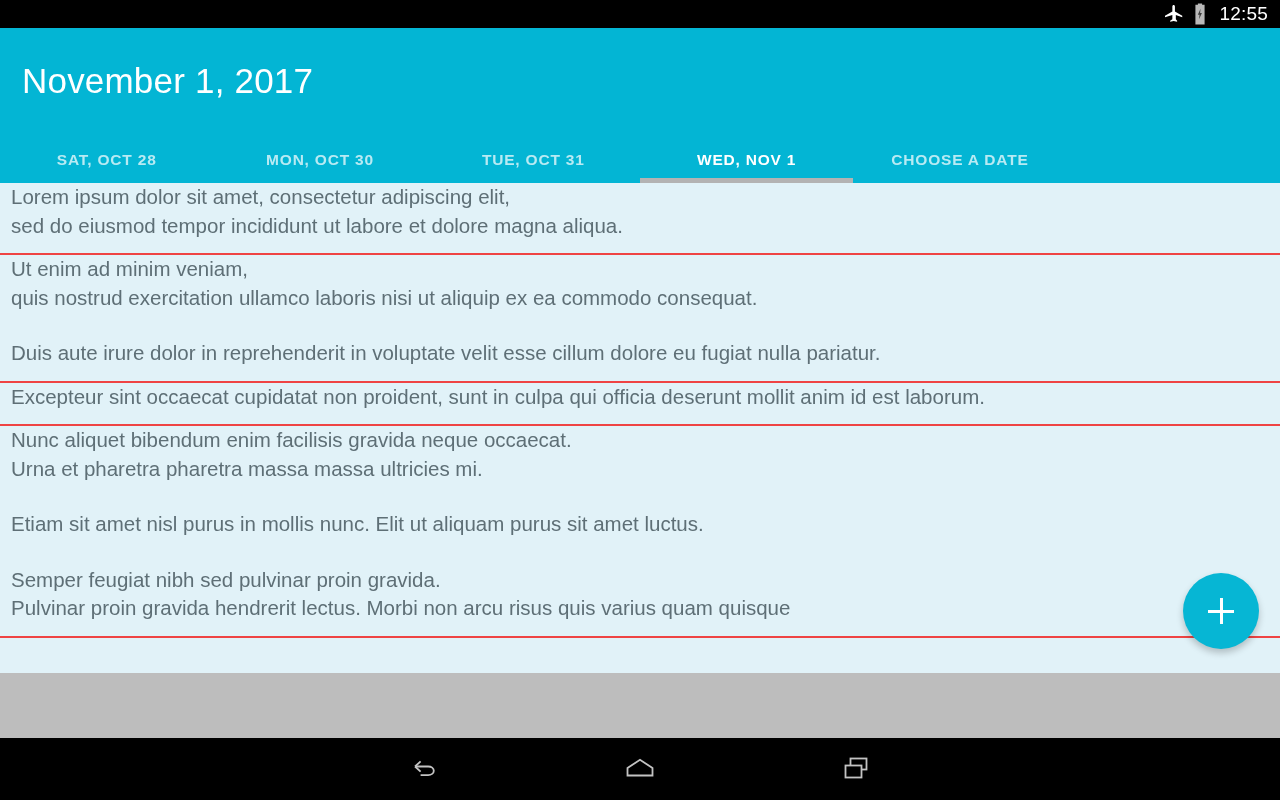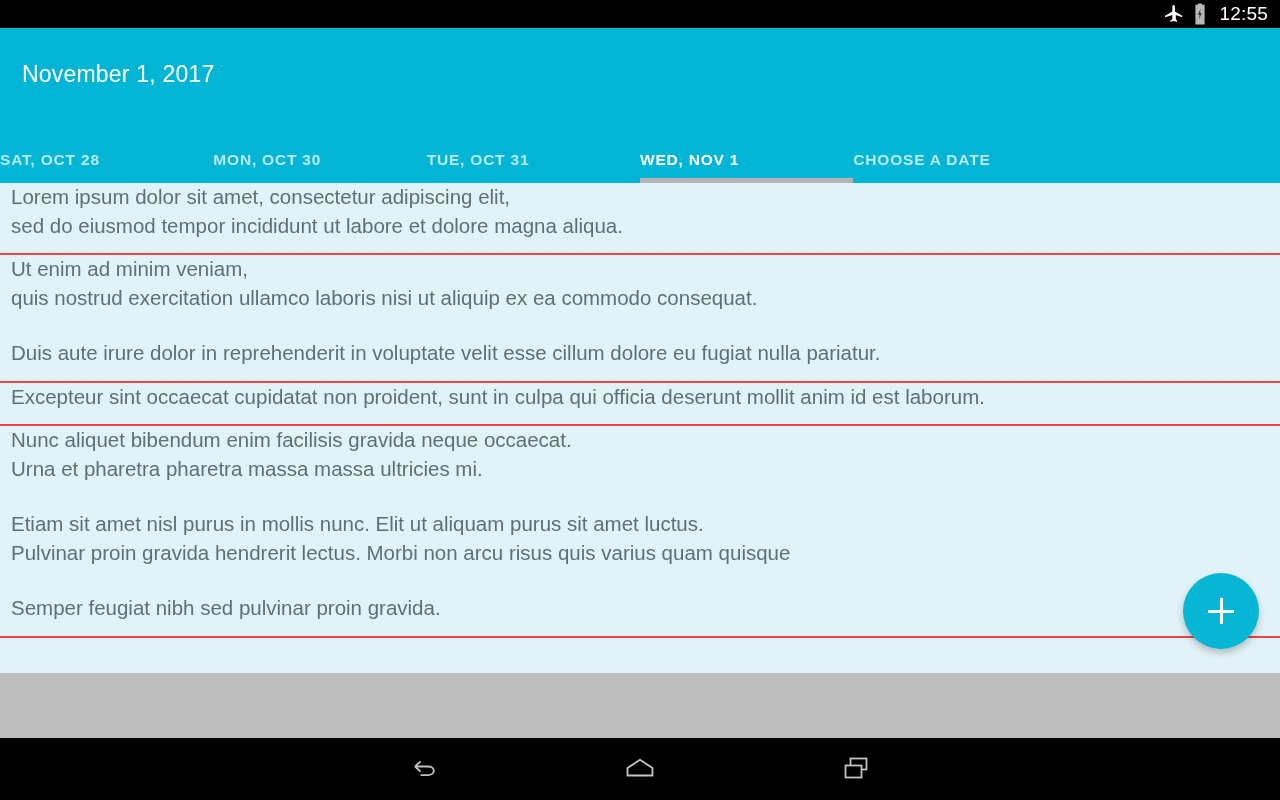--- a/index.html
+++ b/index.html
@@ -53,42 +53,42 @@
     top: 28px; left: 0;
     width: 1280px;
     height: 155px;
     background: #03b5d4;
   }
   #page-title {
     position: absolute;
     left: 22px;
     top: 33px;
     color: #ffffff;
-    font-size: 23px;
+    font-size: 35px;
     font-weight: normal;
     letter-spacing: 0.2px;
   }
 
   
   #tab-strip {
     position: absolute;
     left: 0;
     top: 120px;
     width: 1280px;
     height: 35px;
     display: flex;
   }
   .tab {
     flex: 0 0 213.33px;
     width: 213.33px;
     height: 35px;
     position: relative;
     display: flex;
     align-items: flex-start;
-    justify-content: flex-start;
+    justify-content: center;
     color: rgba(255,255,255,0.72);
     font-size: 15.5px;
     font-weight: bold;
     letter-spacing: 0.8px;
     white-space: nowrap;
     cursor: pointer;
   }
   .tab.active { color: #ffffff; }
   .tab .tab-label { line-height: 24px; }
   .tab.active::after {
@@ -236,22 +236,22 @@
     </div>
 
     <div class="list-item">
       <div class="para">Excepteur sint occaecat cupidatat non proident, sunt in culpa qui officia deserunt mollit anim id est laborum.</div>
     </div>
 
     <div class="list-item">
       <div class="para">Nunc aliquet bibendum enim facilisis gravida neque occaecat.</div>
       <div class="para">Urna et pharetra pharetra massa massa ultricies mi.</div>
       <div class="para spaced">Etiam sit amet nisl purus in mollis nunc. Elit ut aliquam purus sit amet luctus.</div>
+      <div class="para spaced">Semper feugiat nibh sed pulvinar proin gravida.</div>
       <div class="para">Pulvinar proin gravida hendrerit lectus. Morbi non arcu risus quis varius quam quisque</div>
-      <div class="para spaced">Semper feugiat nibh sed pulvinar proin gravida.</div>
     </div>
 
   </div>
 
   <div id="fab">
     <span class="plus-h"></span>
     <span class="plus-v"></span>
   </div>
 
   <div id="grey-sheet"></div>

